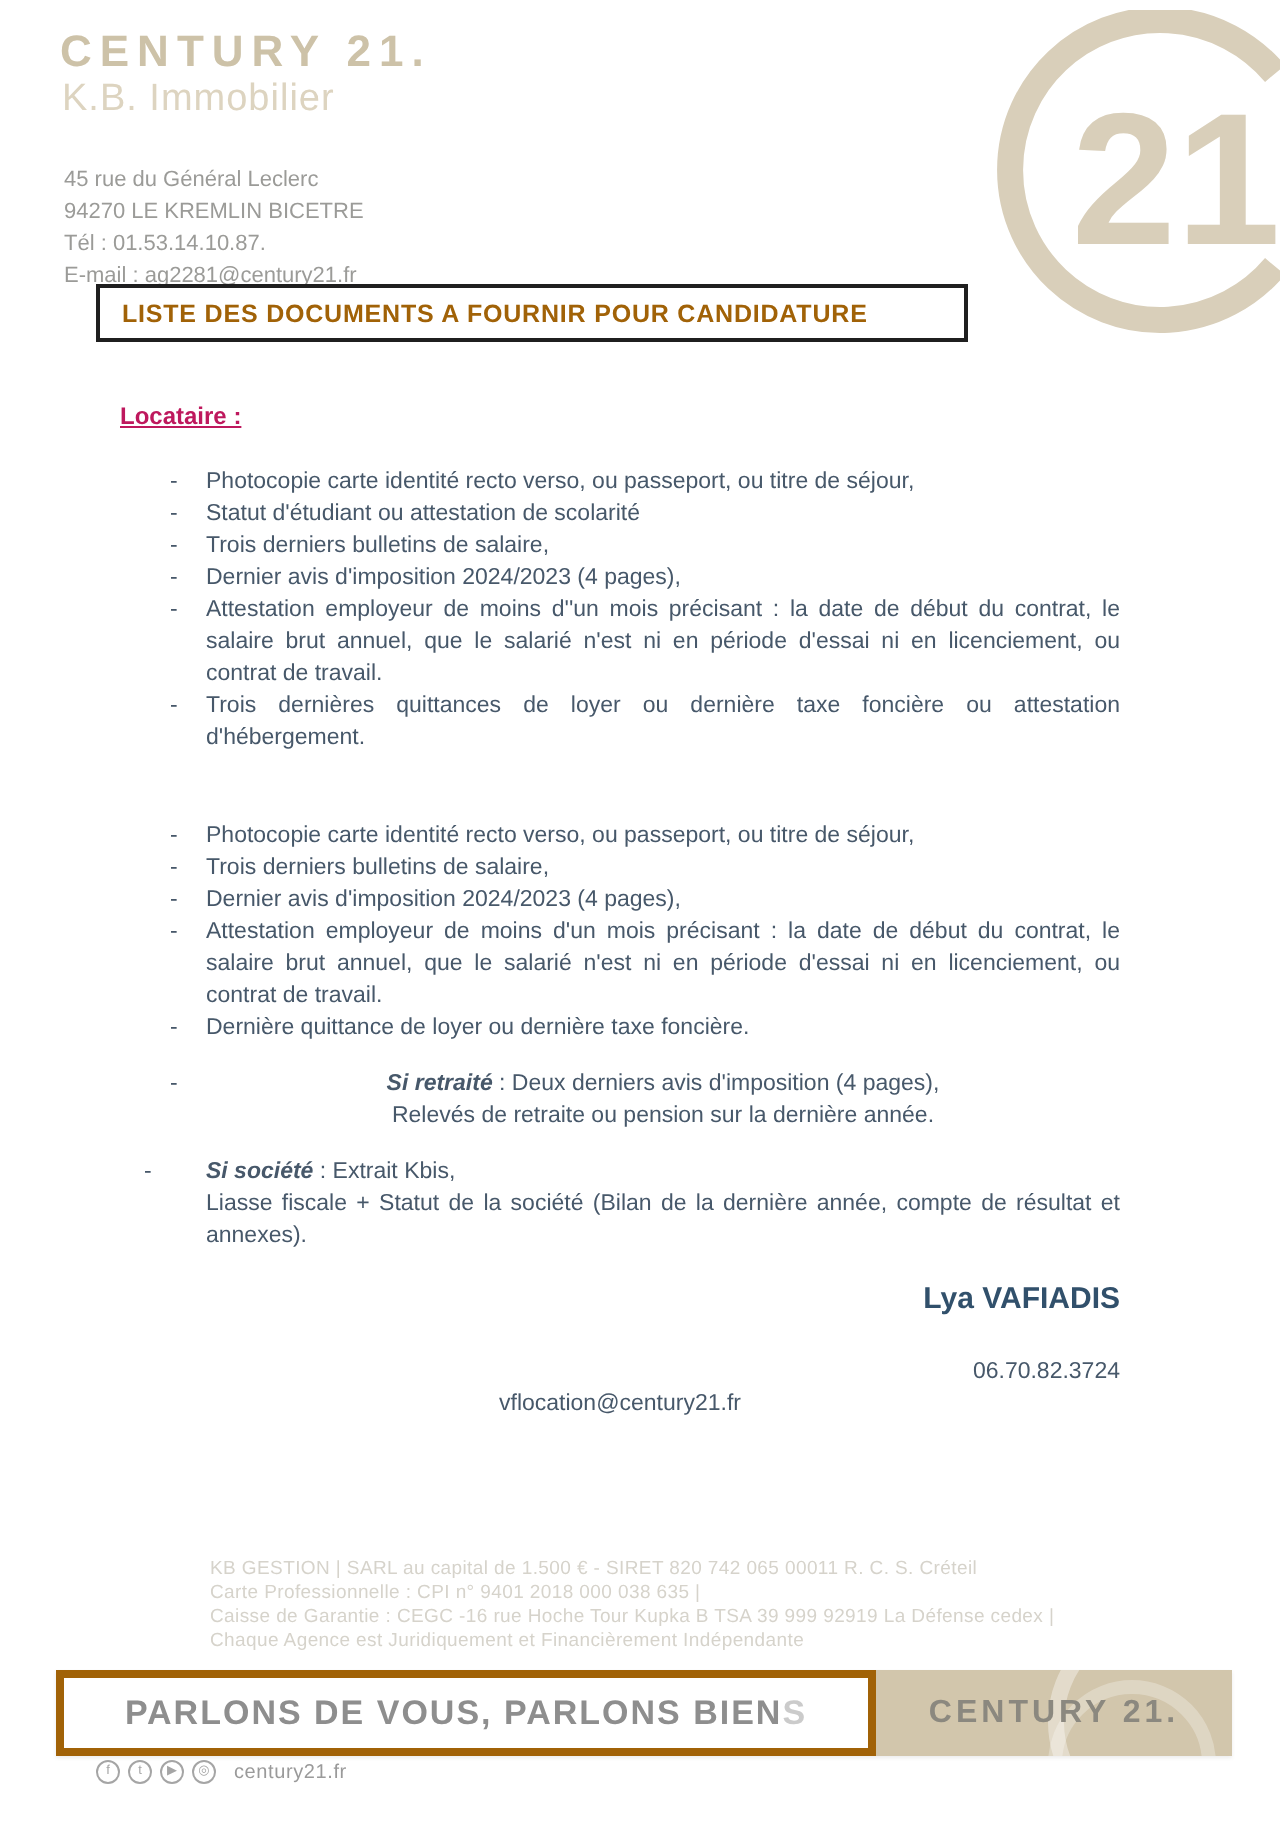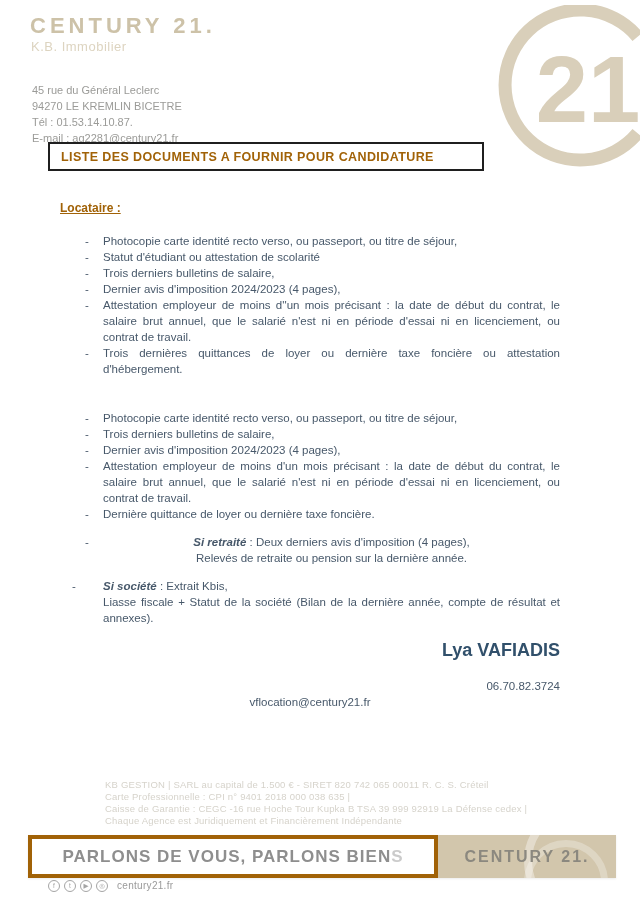--- a/index.html
+++ b/index.html
@@ -10,21 +10,21 @@
   }
   .page{position:absolute;inset:0;overflow:hidden;}
 
   
   .brand-logo{
     position:absolute;left:30px;top:13px;
     font-size:22px;font-weight:bold;letter-spacing:4px;color:#cdc2a8;
   }
   .agency-name{
     position:absolute;left:31px;top:39px;
-    font-size:13px;color:#ddd4c0;letter-spacing:0.5px;
+    font-size:19px;color:#ddd4c0;letter-spacing:0.5px;
   }
   .address-block{
     position:absolute;left:32px;top:58px;
     font-size:11px;line-height:16px;color:#9b9b98;margin-top:24px;
   }
   .seal{position:absolute;left:480px;top:5px;width:160px;height:165px;}
 
   
   .title-box{
     position:absolute;left:48px;top:142px;width:432px;height:25px;
@@ -32,32 +32,32 @@
     display:flex;align-items:center;
   }
   .title-box span{
     padding-left:11px;font-size:12.5px;font-weight:bold;
     letter-spacing:0.4px;color:#a16207;
   }
 
   
   .content{position:absolute;left:60px;top:200px;width:500px;font-size:11.5px;line-height:16px;}
   .sec-heading{
-    font-weight:bold;text-decoration:underline;color:#a16207;font-size:12px;
+    font-weight:bold;text-decoration:underline;color:#be185d;font-size:12px;
   }
   .items{margin-top:17px;}
   .row{display:flex;}
   .dash{width:18px;margin-left:25px;flex:0 0 auto;}
   .itext{flex:1;text-align:justify;}
   .spacer-s{height:12px;}
   .spacer-m{height:16px;}
   .si-label{font-weight:bold;font-style:italic;}
   .row.outdent .dash{margin-left:12px;width:31px;}
   .closing{margin-top:14px;text-align:justify;}
-  .sig-name{margin-top:16px;text-align:right;font-weight:bold;color:#31506b;font-size:18px;}
+  .sig-name{margin-top:16px;text-align:right;font-weight:bold;color:#31506b;font-size:15px;}
   .sig-phone{margin-top:20px;text-align:right;}
   .sig-email{text-align:center;}
 
   
   .legal{
     position:absolute;left:105px;top:779px;
     font-size:9.5px;line-height:12px;color:#d6d3cb;letter-spacing:0.2px;
   }
 
   
@@ -78,21 +78,21 @@
     position:absolute;right:-20px;top:-30px;width:96px;height:96px;
     border:8px solid rgba(255,255,255,0.38);border-radius:50%;z-index:1;
   }
   .wm-ring2{
     position:absolute;right:8px;bottom:-46px;width:70px;height:70px;
     border:7px solid rgba(255,255,255,0.28);border-radius:50%;z-index:1;
   }
 
   
   .social-row{
-    position:absolute;left:48px;top:880px;display:flex;gap:4px;
+    position:absolute;left:48px;top:880px;display:flex;align-items:center;gap:4px;
     font-size:10px;color:#9a9a9a;
   }
   .soc-icon{
     width:10px;height:10px;border:1px solid #a5a5a5;border-radius:50%;
     display:inline-flex;align-items:center;justify-content:center;
     font-size:6.5px;line-height:1;color:#a5a5a5;
   }
   .site{margin-left:5px;letter-spacing:0.3px;}
 </style>
 </head>

